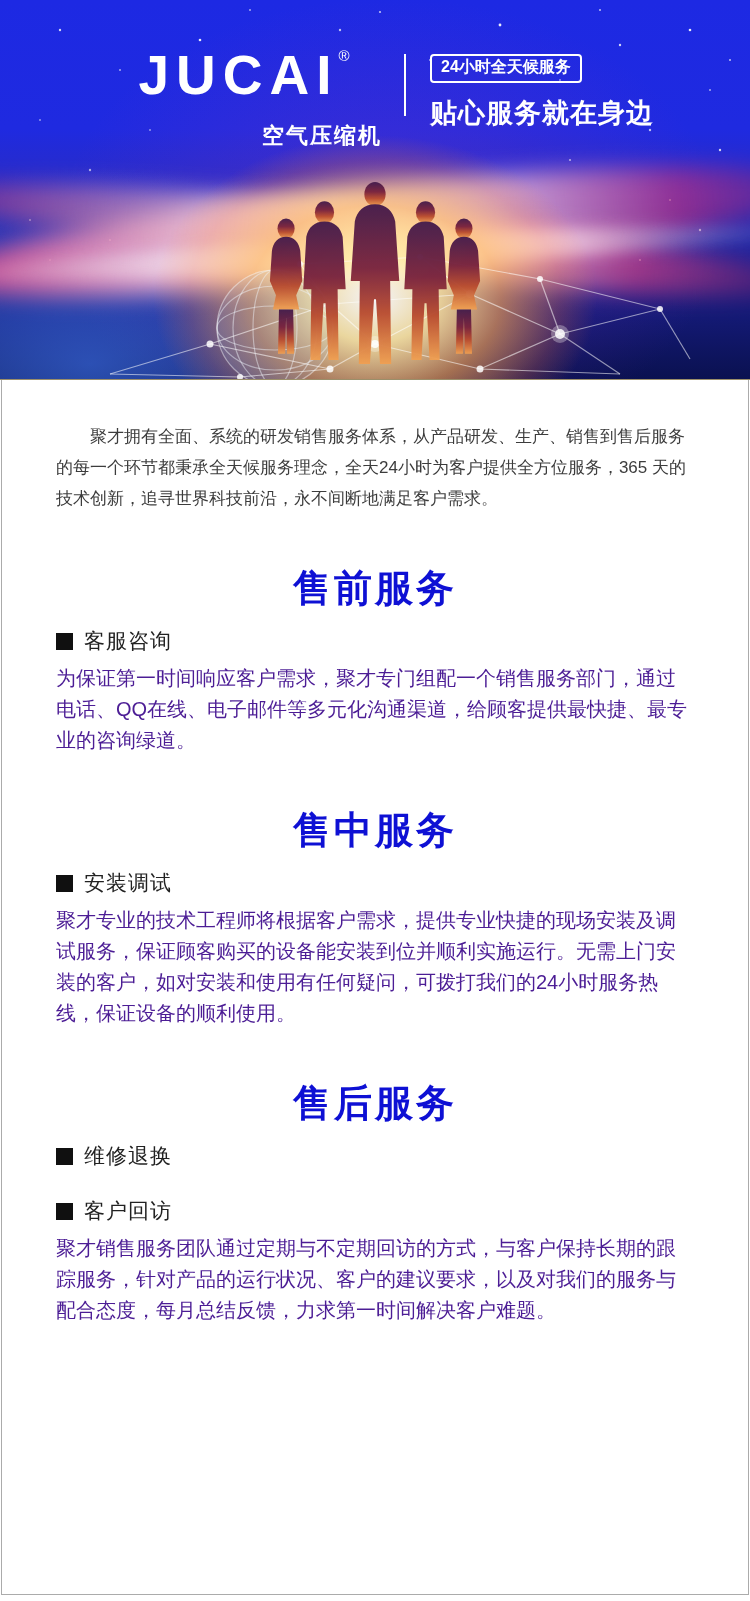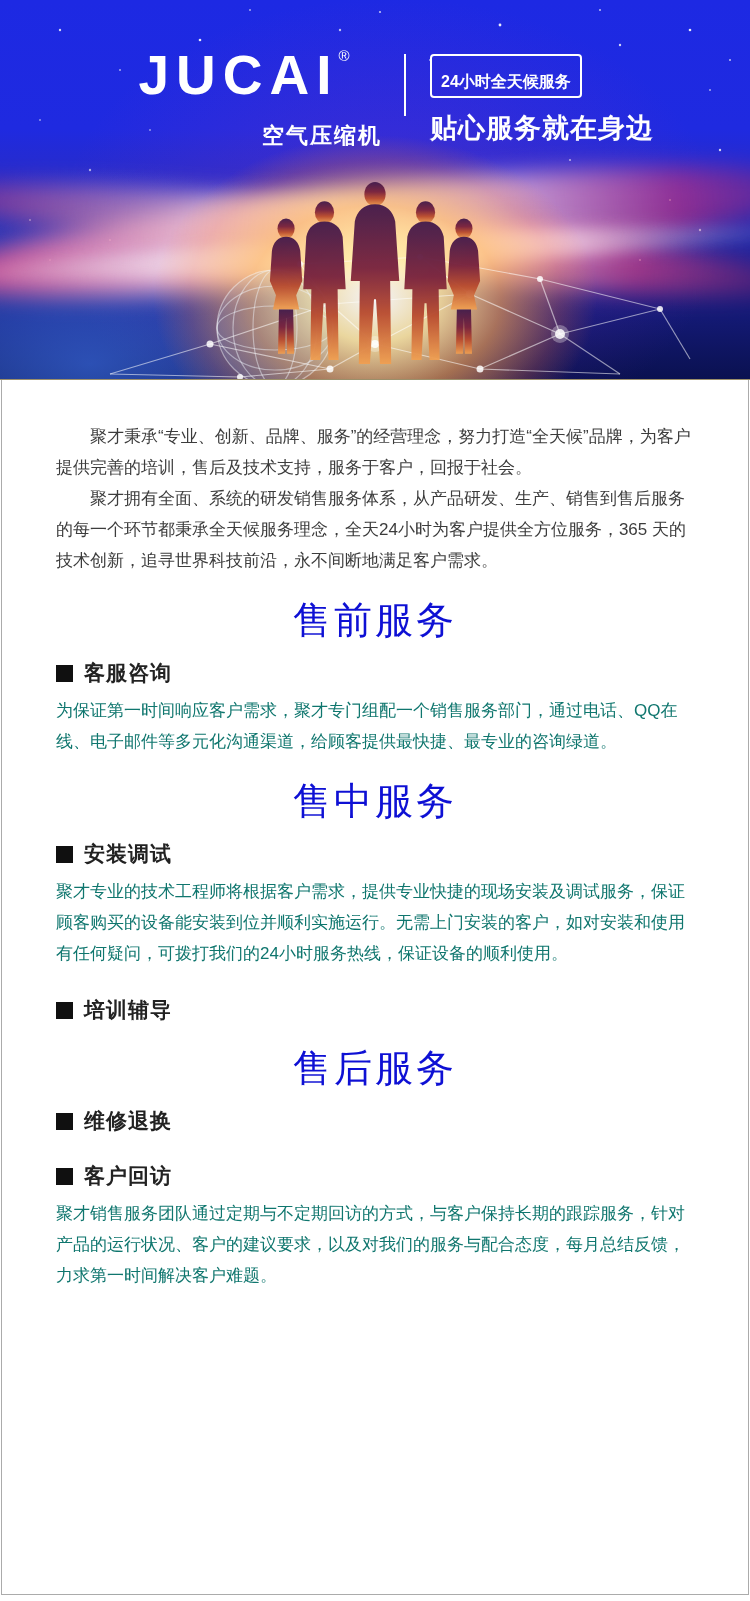--- a/index.html
+++ b/index.html
@@ -31,35 +31,35 @@
   .people{left:263px;top:176px;width:224px;height:192px;}
 
   .header-row{position:absolute;left:106px;top:48px;display:flex;align-items:flex-start;}
   .logo-block{width:276px;text-align:right;color:#fff;}
   .logo-line{text-align:center;line-height:1;white-space:nowrap;}
   .logo-text{font-size:55px;font-weight:bold;letter-spacing:7px;color:#fff;}
   .reg{font-size:15px;vertical-align:top;color:#fff;}
   .logo-sub{font-size:22px;font-weight:bold;letter-spacing:2px;margin-top:18px;color:#fff;}
   .divider{width:2px;height:62px;background:#fff;margin:6px 24px 0 22px;}
   .slogan-block{margin-top:6px;color:#fff;}
-  .badge{display:inline-block;border:2px solid #fff;border-radius:4px;padding:16px 9px 3px;font-size:16px;font-weight:600;color:#fff;}
+  .badge{display:inline-block;border:2px solid #fff;border-radius:4px;padding:1px 9px 3px;font-size:16px;font-weight:600;color:#fff;}
   .tagline{font-size:27px;font-weight:bold;letter-spacing:1px;margin-top:12px;color:#fff;}
 
   
   .content{
     margin:0 1px;background:#fff;border:1px solid #ababab;border-top:none;
     box-sizing:border-box;min-height:1215px;padding:41px 54px 0;
   }
   .intro{margin:0;text-indent:2em;font-size:17px;line-height:31px;color:#3c3c3c;}
-  .sec-title{margin:22px 0 0;text-align:center;color:#0e10d4;font-size:38px;line-height:44px;font-weight:normal;letter-spacing:3px;}
+  .sec-title{margin:52px 0 0;text-align:center;color:#0e10d4;font-size:38px;line-height:44px;font-weight:bold;letter-spacing:3px;}
   .item{margin-top:27px;}
   .item.first{margin-top:17px;}
-  .item-head{margin:0;display:flex;align-items:center;font-size:21px;color:#222;font-weight:bold;letter-spacing:1px;}
+  .item-head{margin:0;display:flex;align-items:center;font-size:21px;color:#222;font-weight:normal;letter-spacing:1px;}
   .sq{width:17px;height:17px;background:#101010;display:inline-block;margin-right:11px;flex:0 0 auto;}
-  .item-body{margin:8px 0 0;font-size:17px;line-height:31px;color:#0f766e;}
+  .item-body{margin:8px 0 0;font-size:20px;line-height:31px;color:#4c1d95;}
 </style>
 </head>
 <body>
 
 <div class="page">
 
   <div class="banner">
 
     <svg class="stars" viewBox="0 0 750 280">
       <g fill="#ffffff">
@@ -196,45 +196,40 @@
       <div class="divider"></div>
       <div class="slogan-block">
         <div class="badge">24小时全天候服务</div>
         <div class="tagline">贴心服务就在身边</div>
       </div>
     </div>
   </div>
 
   <div class="content">
 
-    <p class="intro">聚才秉承“专业、创新、品牌、服务”的经营理念，努力打造“全天候”品牌，为客户提供完善的培训，售后及技术支持，服务于客户，回报于社会。</p>
     <p class="intro">聚才拥有全面、系统的研发销售服务体系，从产品研发、生产、销售到售后服务的每一个环节都秉承全天候服务理念，全天24小时为客户提供全方位服务，365 天的技术创新，追寻世界科技前沿，永不间断地满足客户需求。</p>
 
     <h2 class="sec-title">售前服务</h2>
     <div class="item first">
       <h3 class="item-head">
         <span class="sq"></span>
         <span>客服咨询</span>
       </h3>
       <p class="item-body">为保证第一时间响应客户需求，聚才专门组配一个销售服务部门，通过电话、QQ在线、电子邮件等多元化沟通渠道，给顾客提供最快捷、最专业的咨询绿道。</p>
     </div>
 
     <h2 class="sec-title">售中服务</h2>
     <div class="item first">
       <h3 class="item-head">
         <span class="sq"></span>
         <span>安装调试</span>
       </h3>
       <p class="item-body">聚才专业的技术工程师将根据客户需求，提供专业快捷的现场安装及调试服务，保证顾客购买的设备能安装到位并顺利实施运行。无需上门安装的客户，如对安装和使用有任何疑问，可拨打我们的24小时服务热线，保证设备的顺利使用。</p>
     </div>
     <div class="item">
-      <h3 class="item-head">
-        <span class="sq"></span>
-        <span>培训辅导</span>
-      </h3>
     </div>
 
     <h2 class="sec-title">售后服务</h2>
     <div class="item first">
       <h3 class="item-head">
         <span class="sq"></span>
         <span>维修退换</span>
       </h3>
     </div>
     <div class="item">

